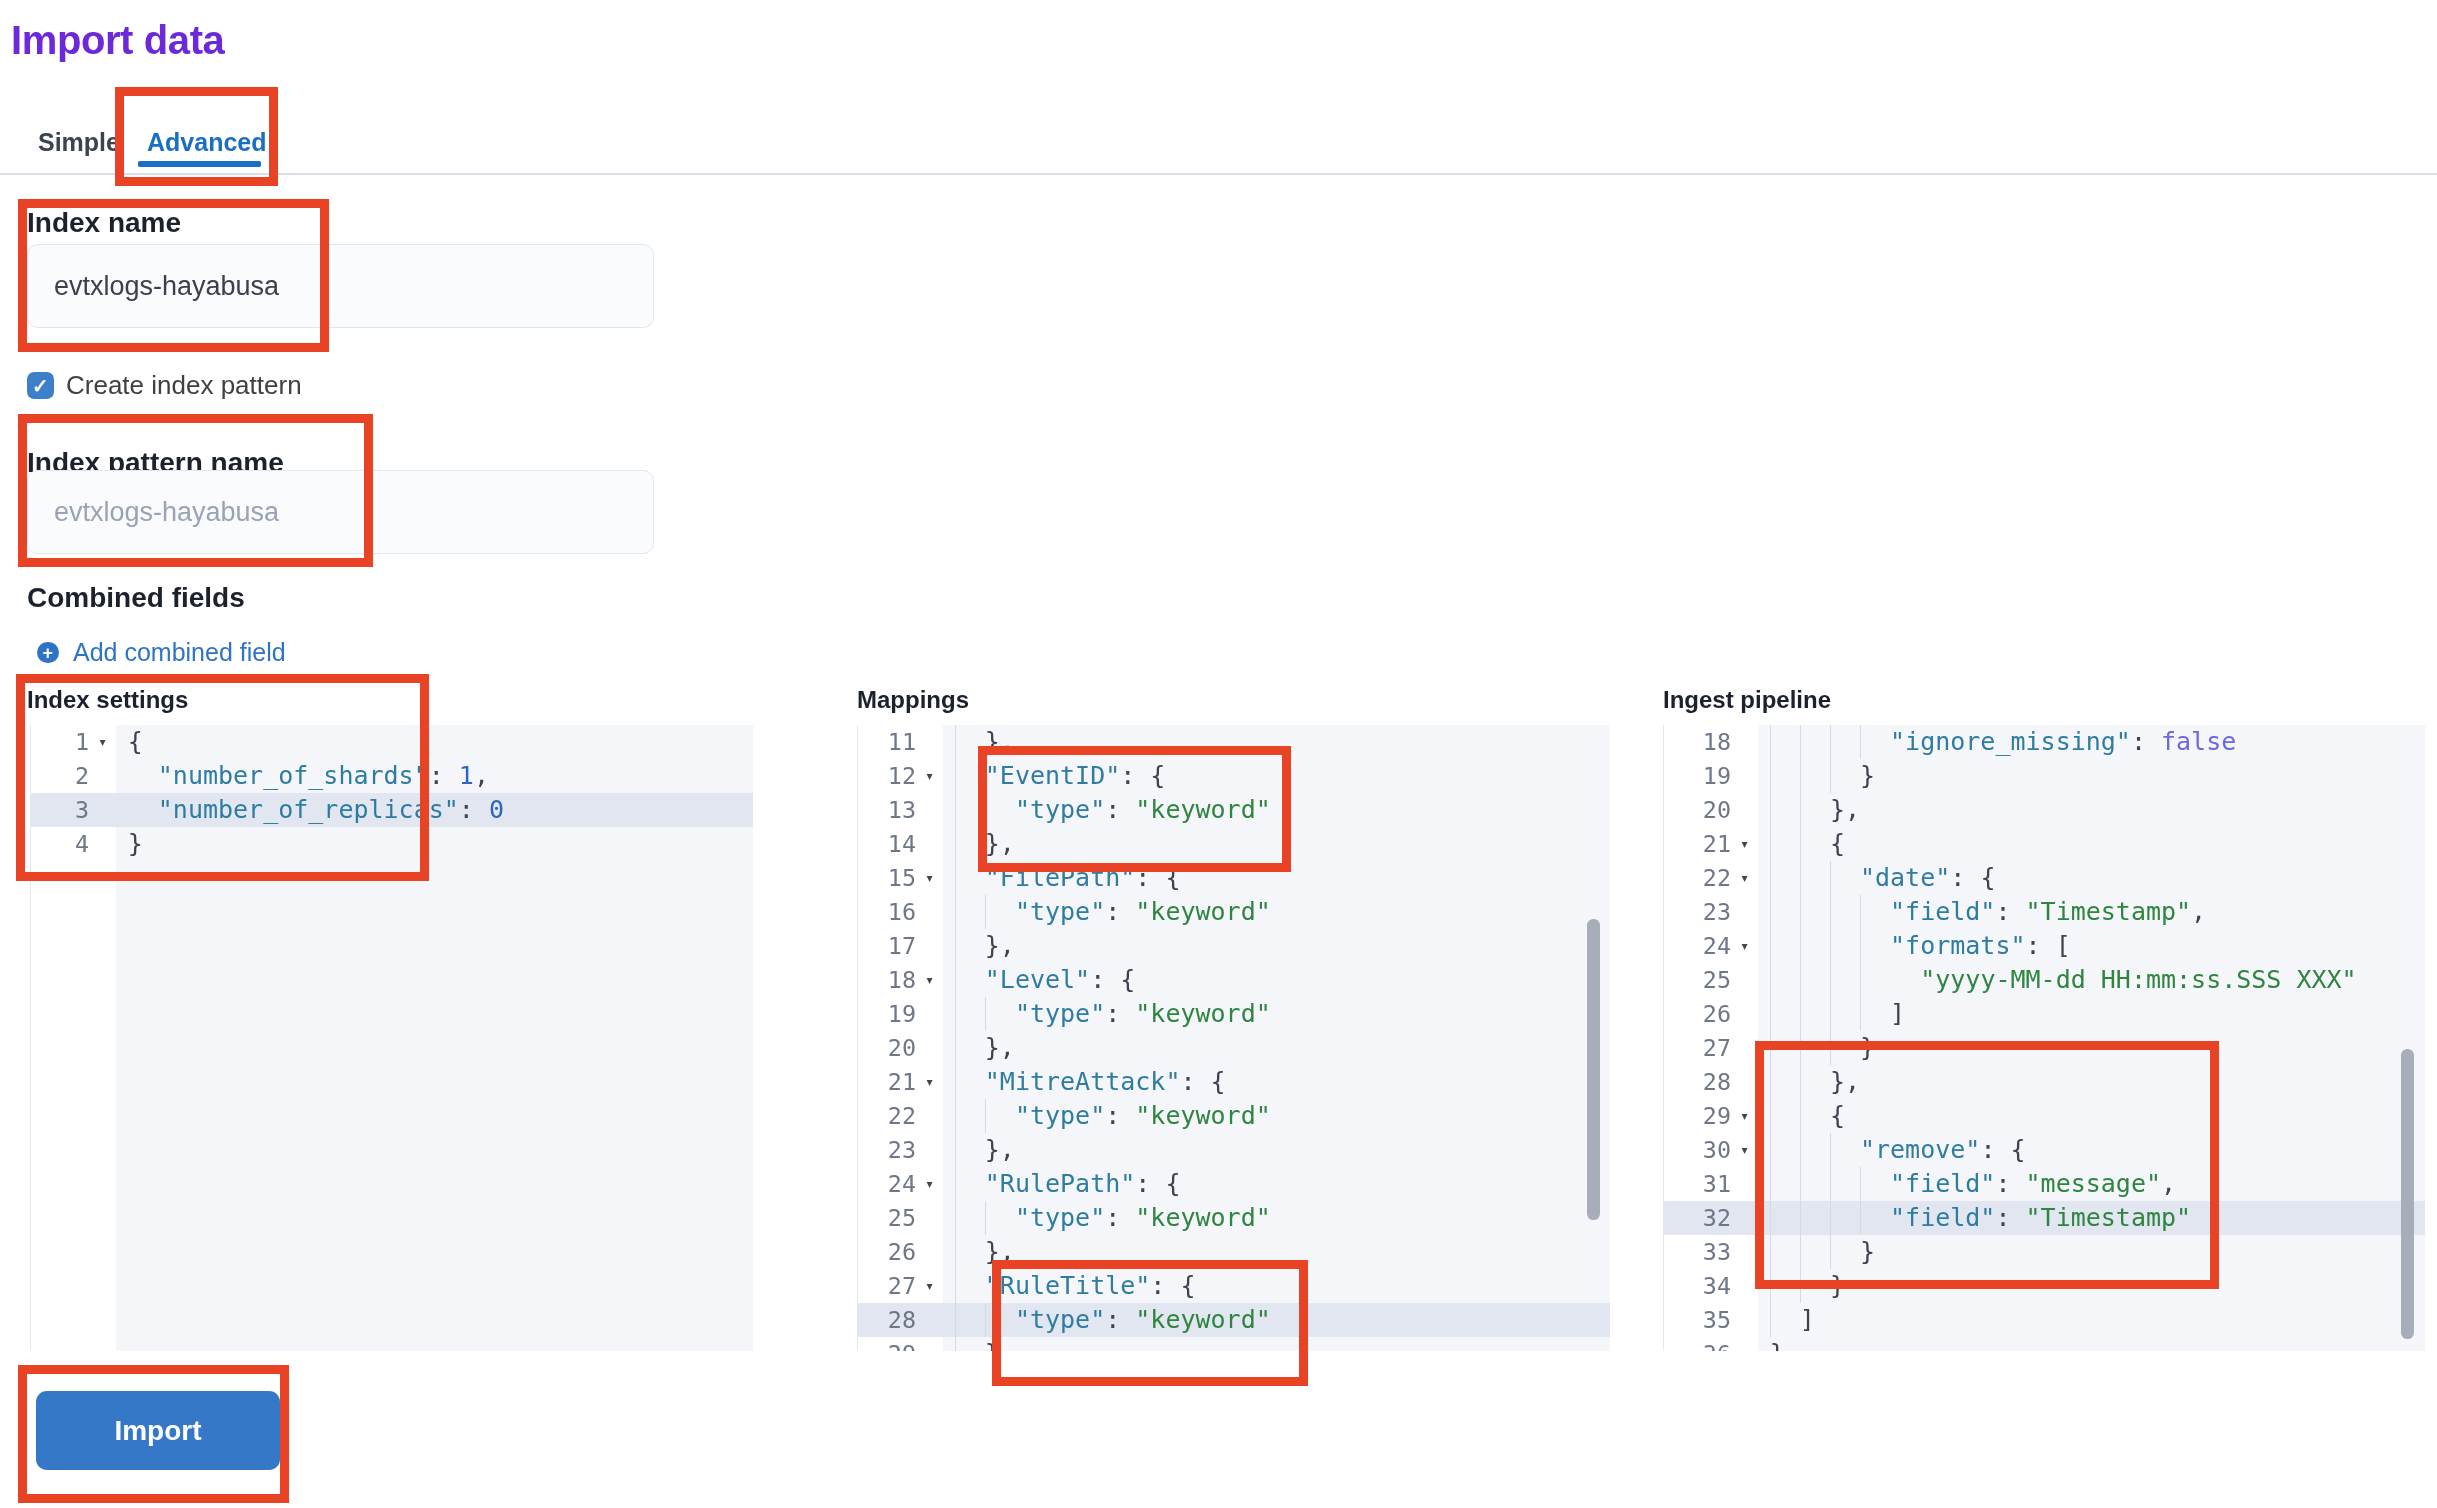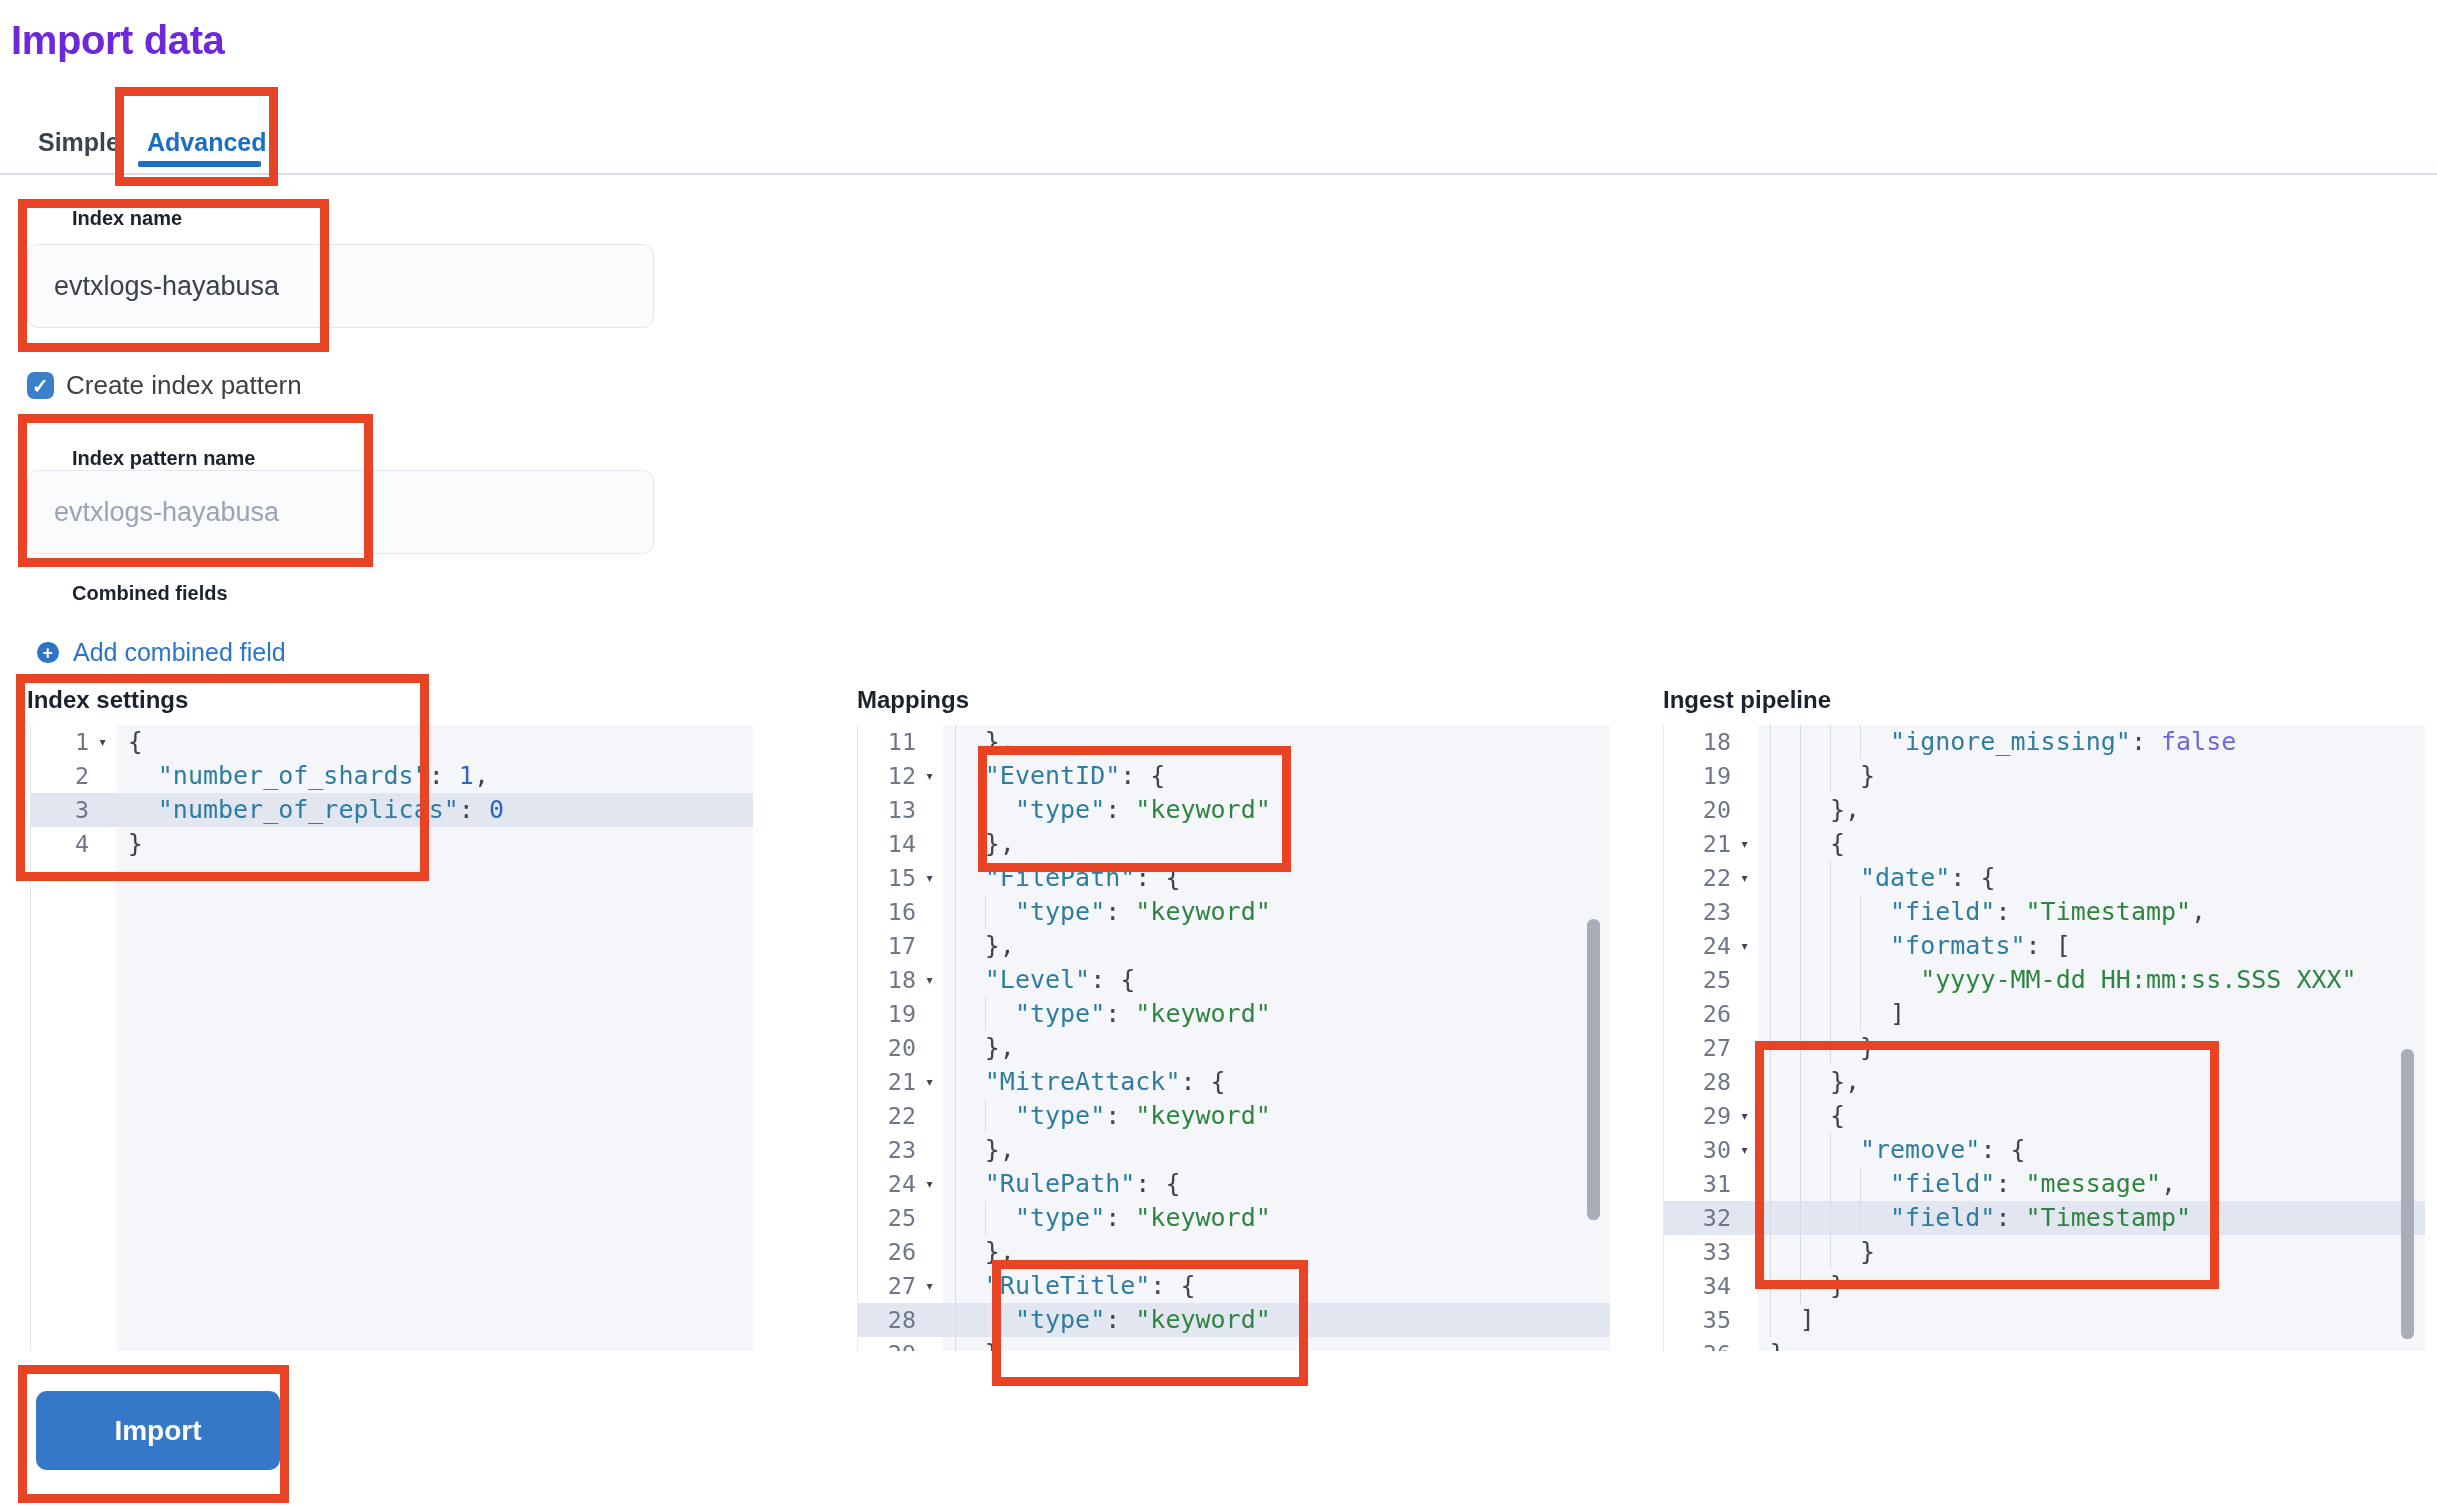--- a/index.html
+++ b/index.html
@@ -13,21 +13,21 @@
 
   .abs{position:absolute;}
   .page-title{left:11px;top:18px;font-size:40px;font-weight:700;color:#6d28d9;letter-spacing:-0.4px;}
 
   .tab{top:128px;font-size:25px;font-weight:700;cursor:pointer;text-align:center;}
   .tab-simple{left:38px;color:#3A4350;}
   .tab-advanced{left:147px;color:var(--blue);}
   .tab-underline{left:138px;top:161px;width:123px;height:6.3px;background:var(--blue);border-radius:1.8px;}
   .divider{left:0;top:173px;width:2438px;height:1.8px;background:#D9DFE9;}
 
-  .field-label{font-size:20px;font-weight:700;color:var(--dark);padding-left:45px;}
+  .field-label{font-size:28px;font-weight:700;color:var(--dark);}
   .lbl-index-name{left:27px;top:207px;}
   .lbl-index-pattern{left:27px;top:415px;margin-top:32px;}
   .lbl-combined{left:27px;top:582px;}
 
   .tf{left:27px;width:627px;height:84px;background:#FAFBFD;border:1.8px solid #E1E7F0;border-radius:10.8px;
       font-family:"Liberation Sans",sans-serif;font-size:27px;color:#3A414D;padding:0 26px;outline:none;}
   .tf::placeholder{color:#99A3B5;opacity:1;}
   .tf1{top:244px;}
   .tf2{top:470px;}
 

